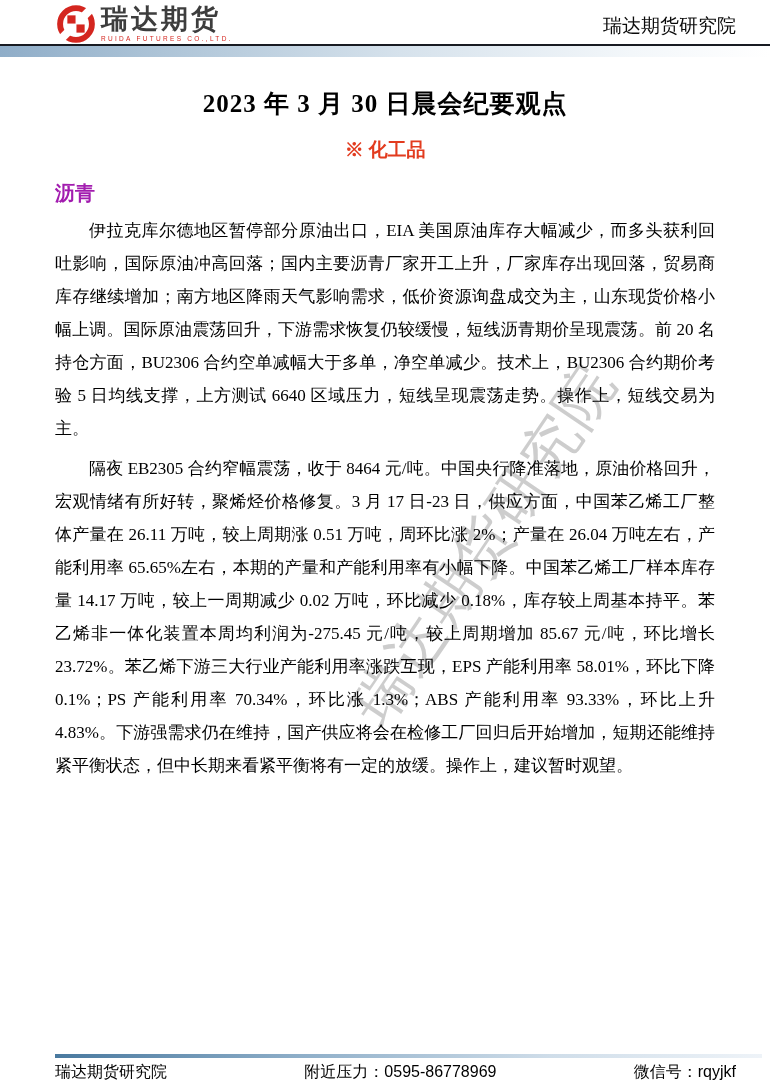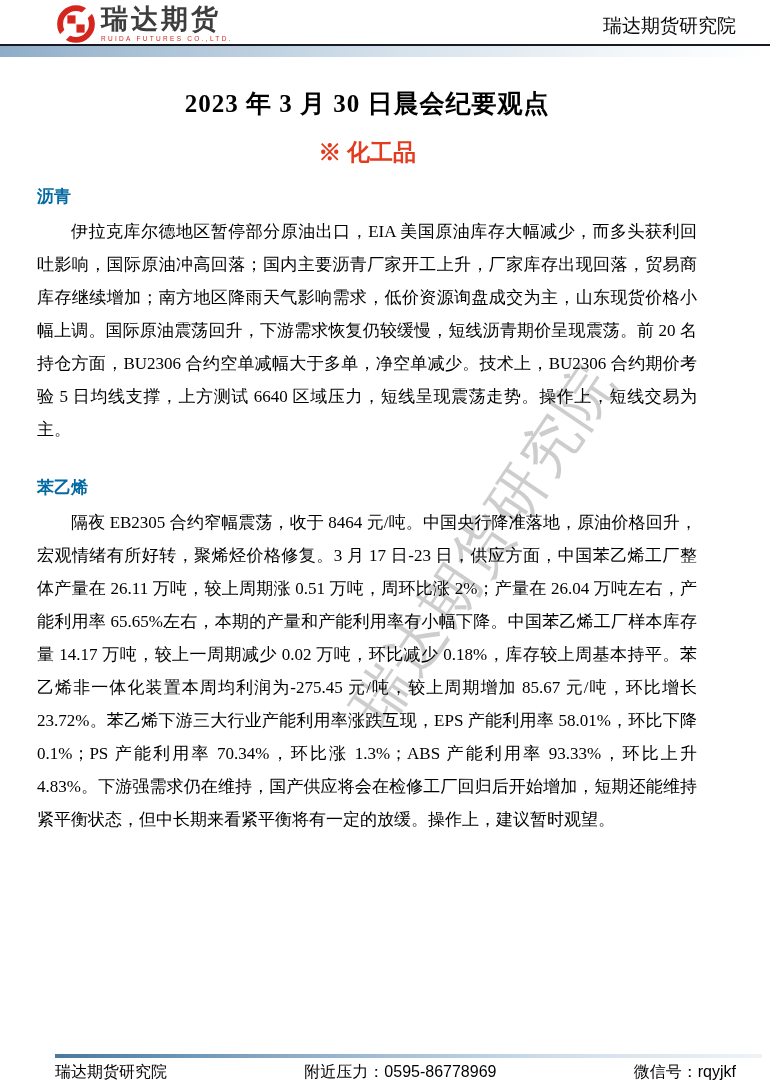--- a/index.html
+++ b/index.html
@@ -30,27 +30,27 @@
     position:absolute; top:46px; left:0; width:770px; height:11px;
     background:linear-gradient(90deg,#8fadc8 0%,#a9c1d5 18%,#d6e2ec 52%,#f3f7fa 82%,#ffffff 100%);
   }
   
   .watermark {
     position:absolute; left:264px; top:506px; width:440px; text-align:center;
     font-size:58px; letter-spacing:2px; color:#c5c5c5; opacity:.85;
     transform:rotate(-56deg); white-space:nowrap; z-index:0; pointer-events:none;
   }
   
-  main { position:absolute; top:57px; left:37px; width:660px; z-index:1; }
+  main { position:absolute; top:57px; left:55px; width:660px; z-index:1; }
   .title {
     margin:30px 0 0; text-align:center; font-size:25px; font-weight:600;
     letter-spacing:1px; color:#000;
   }
-  .category { margin:17px 0 0; text-align:center; font-size:23px; font-weight:700; }
-  .sec-h { margin:30px 0 0; font-size:17px; font-weight:700; color:#0369a1; }
+  .category { margin:17px 0 0; text-align:center; font-size:19px; font-weight:700; }
+  .sec-h { margin:30px 0 0; font-size:20px; font-weight:700; color:#a21caf; }
   .sec-h.first { margin-top:17px; }
   .sec-p {
     margin:7px 0 0; font-size:17px; line-height:33px; text-align:justify;
     text-indent:2em; color:#000;
   }
   
   .ftr-line {
     position:absolute; left:55px; right:8px; bottom:32px; height:4px;
     background:linear-gradient(90deg,#49799f 0%,#8fafc9 35%,#cfdde9 70%,#eef3f8 100%);
   }
@@ -89,21 +89,20 @@
   <main>
     <h1 class="title">2023 年 3 月 30 日晨会纪要观点</h1>
     <h2 class="category" style="color:#e23b1e;">※  化工品</h2>
 
     <section>
       <h3 class="sec-h first">沥青</h3>
       <p class="sec-p">伊拉克库尔德地区暂停部分原油出口，EIA 美国原油库存大幅减少，而多头获利回吐影响，国际原油冲高回落；国内主要沥青厂家开工上升，厂家库存出现回落，贸易商库存继续增加；南方地区降雨天气影响需求，低价资源询盘成交为主，山东现货价格小幅上调。国际原油震荡回升，下游需求恢复仍较缓慢，短线沥青期价呈现震荡。前 20 名持仓方面，BU2306 合约空单减幅大于多单，净空单减少。技术上，BU2306 合约期价考验 5 日均线支撑，上方测试 6640 区域压力，短线呈现震荡走势。操作上，短线交易为主。</p>
     </section>
 
     <section>
-      <h3 class="sec-h">苯乙烯</h3>
       <p class="sec-p">隔夜 EB2305 合约窄幅震荡，收于 8464 元/吨。中国央行降准落地，原油价格回升，宏观情绪有所好转，聚烯烃价格修复。3 月 17 日-23 日，供应方面，中国苯乙烯工厂整体产量在 26.11 万吨，较上周期涨 0.51 万吨，周环比涨 2%；产量在 26.04 万吨左右，产能利用率 65.65%左右，本期的产量和产能利用率有小幅下降。中国苯乙烯工厂样本库存量 14.17 万吨，较上一周期减少 0.02 万吨，环比减少 0.18%，库存较上周基本持平。苯乙烯非一体化装置本周均利润为-275.45 元/吨，较上周期增加 85.67 元/吨，环比增长 23.72%。苯乙烯下游三大行业产能利用率涨跌互现，EPS 产能利用率 58.01%，环比下降 0.1%；PS 产能利用率 70.34%，环比涨 1.3%；ABS 产能利用率 93.33%，环比上升 4.83%。下游强需求仍在维持，国产供应将会在检修工厂回归后开始增加，短期还能维持紧平衡状态，但中长期来看紧平衡将有一定的放缓。操作上，建议暂时观望。</p>
     </section>
 
     <section>
     </section>
   </main>
 
   <div class="ftr-line"></div>
   <div class="ftr-row">
     <span>瑞达期货研究院</span>

